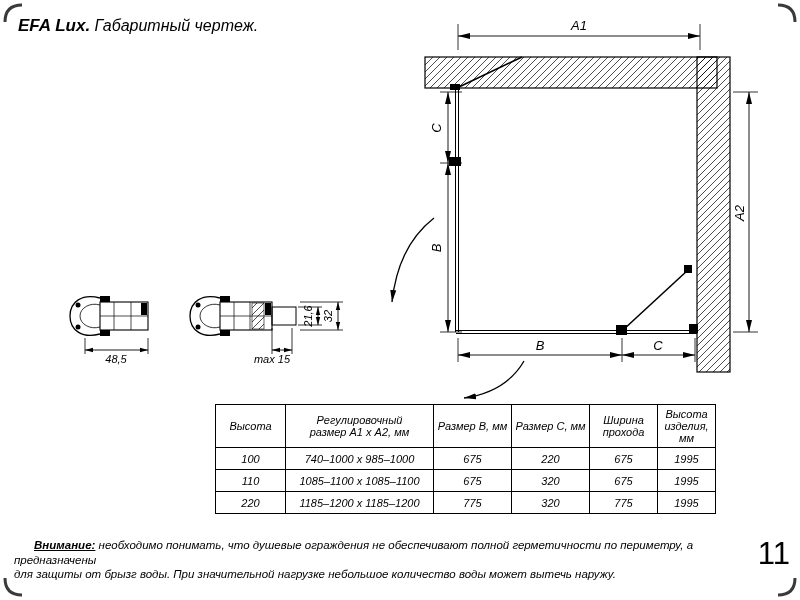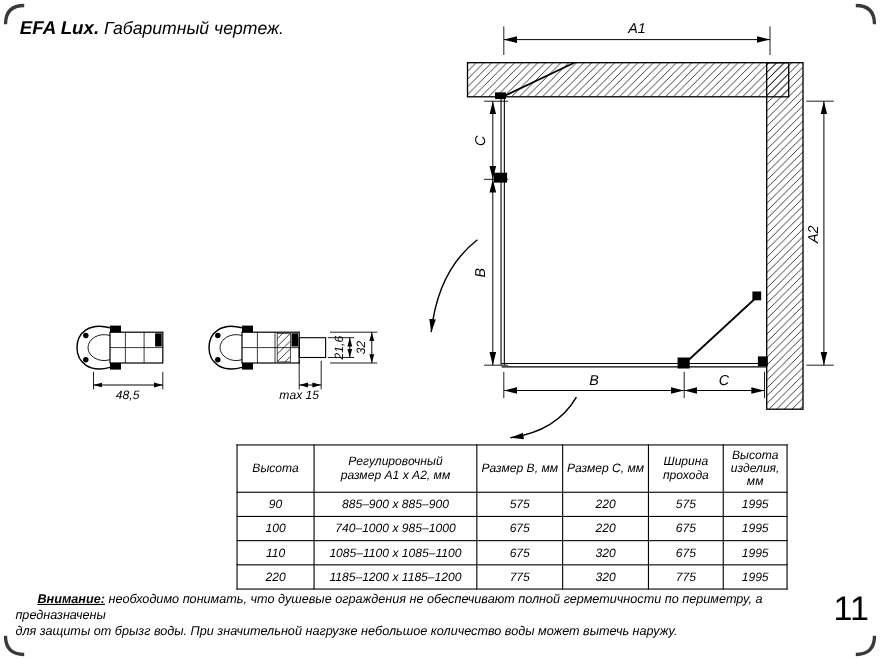--- a/index.html
+++ b/index.html
@@ -199,28 +199,20 @@
         <th>Размер С, мм</th>
         <th>Ширина
 прохода</th>
         <th>Высота
 изделия,
 мм</th>
       </tr>
     </thead>
     <tbody>
       <tr>
-        <td>90</td>
-        <td>885–900 х 885–900</td>
-        <td>575</td>
-        <td>220</td>
-        <td>575</td>
-        <td>1995</td>
-      </tr>
-      <tr>
         <td>100</td>
         <td>740–1000 х 985–1000</td>
         <td>675</td>
         <td>220</td>
         <td>675</td>
         <td>1995</td>
       </tr>
       <tr>
         <td>110</td>
         <td>1085–1100 х 1085–1100</td>

